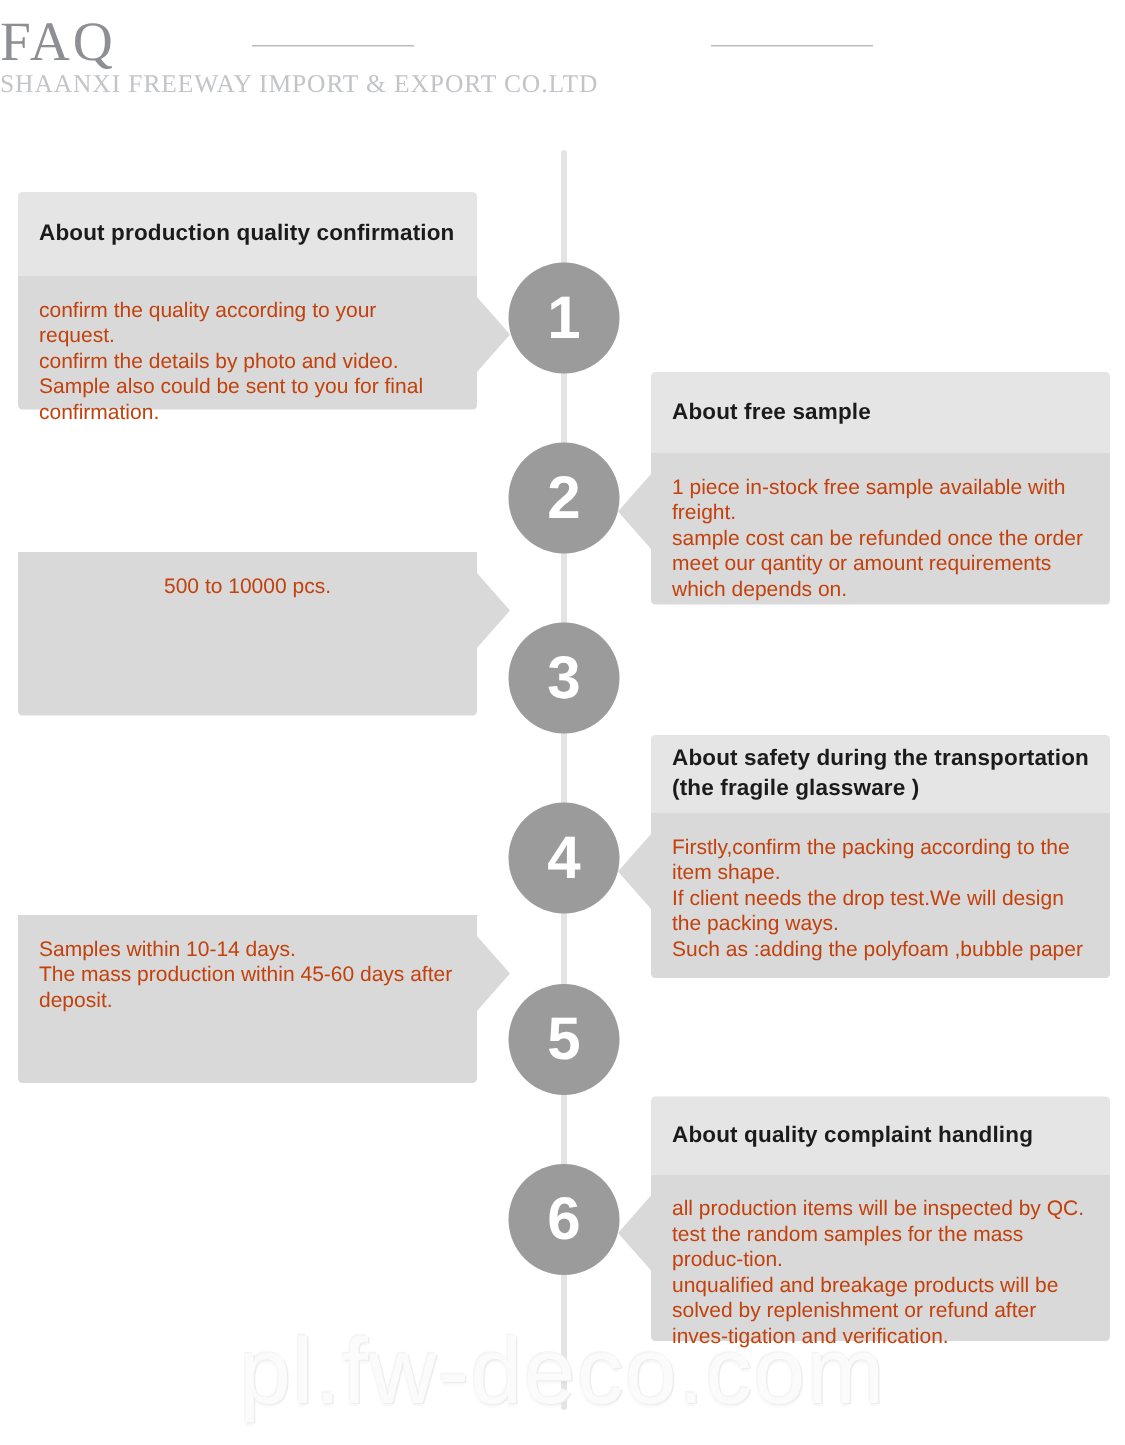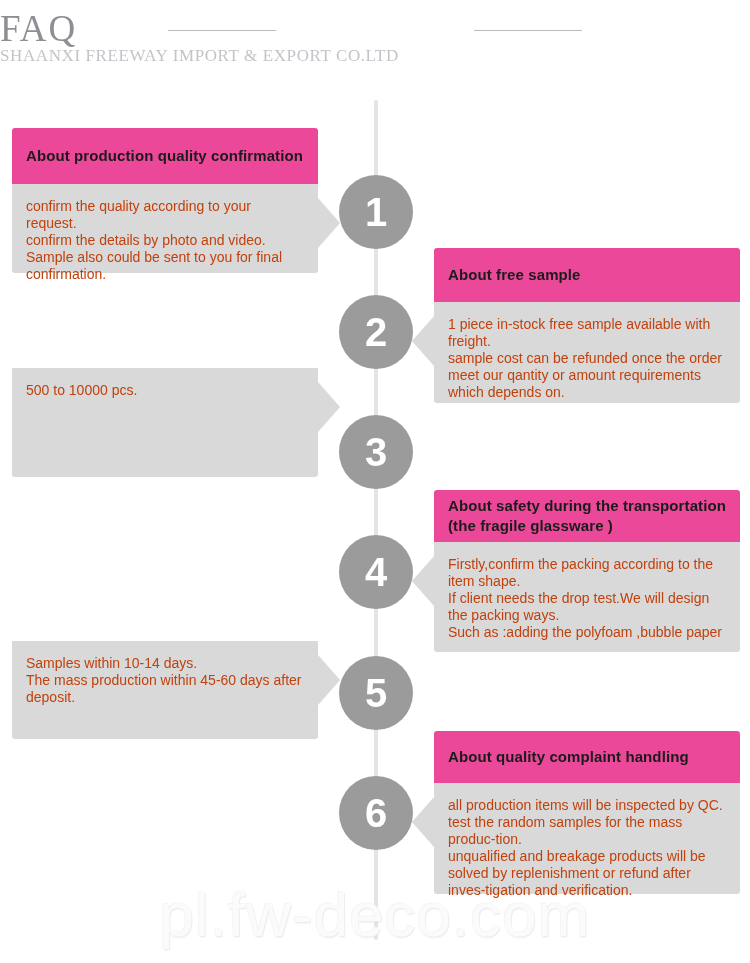--- a/index.html
+++ b/index.html
@@ -81,21 +81,21 @@
     z-index: 3;
   }
 
   
   .card {
     position: absolute;
     width: 306px;
     z-index: 2;
   }
   .card-head {
-    background: #ec4899;
+    background: #e5e5e5;
     border-top-left-radius: 3px;
     border-top-right-radius: 3px;
     box-sizing: border-box;
     padding: 0 14px;
     display: flex;
     align-items: center;
   }
   .card-head-title {
     font-size: 15px;
     font-weight: bold;
@@ -189,40 +189,40 @@
         <div class="card-head-title">About free sample</div>
       </div>
       <div class="card-body" style="height: 101px;">
         <div class="card-body-text">1 piece in-stock free sample available with freight.
 sample cost can be refunded once the order meet our qantity or amount requirements which depends on.</div>
         <div class="arrow"></div>
       </div>
     </div>
     <div class="circle" style="top: 295px;">2</div>
     <div class="card card-left" style="top: 368px; left: 12px;">
-      <div class="card-body" style="height: 109px;">
+      <div class="card-body" style="height: 109px; text-align: center;">
         <div class="card-body-text">500 to 10000 pcs.</div>
         <div class="arrow"></div>
       </div>
     </div>
     <div class="circle" style="top: 415px;">3</div>
     <div class="card card-right" style="top: 490px; left: 434px;">
       <div class="card-head" style="height: 52px;">
         <div class="card-head-title">About safety during the transportation (the fragile glassware )</div>
       </div>
       <div class="card-body" style="height: 110px;">
         <div class="card-body-text">Firstly,confirm the packing according to the item shape.
 If client needs the drop test.We will design the packing ways.
 Such as :adding the polyfoam ,bubble paper</div>
         <div class="arrow"></div>
       </div>
     </div>
     <div class="circle" style="top: 535px;">4</div>
     <div class="card card-left" style="top: 610px; left: 12px;">
-      <div class="card-body" style="height: 98px; margin-top: 31px;">
+      <div class="card-body" style="height: 112px;">
         <div class="card-body-text">Samples within 10-14 days.
 The mass production within 45-60 days after deposit.</div>
         <div class="arrow"></div>
       </div>
     </div>
     <div class="circle" style="top: 656px;">5</div>
     <div class="card card-right" style="top: 731px; left: 434px;">
       <div class="card-head" style="height: 52px;">
         <div class="card-head-title">About quality complaint handling</div>
       </div>

